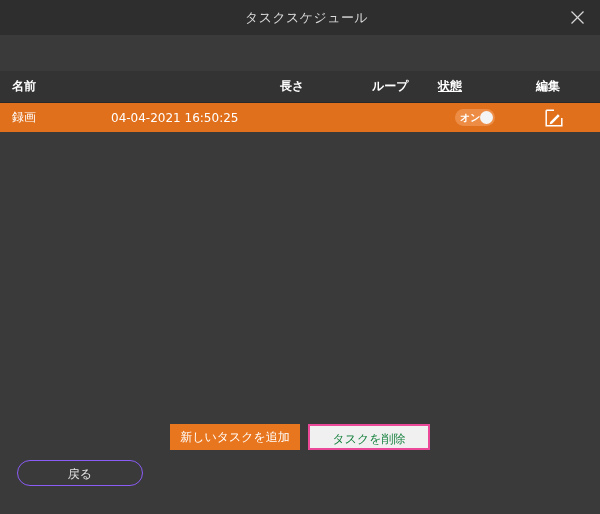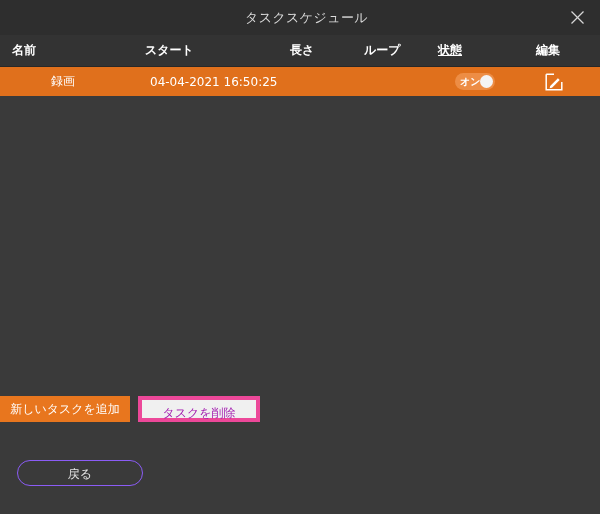--- a/index.html
+++ b/index.html
@@ -52,54 +52,54 @@
   }
   .close-btn svg { display: block; }
 
   
   .table-head {
     height: 31px;
     min-height: 31px;
     background: #333333;
     position: relative;
     border-bottom: 1px solid #282828;
+    margin-top: 36px;
   }
   .table-head .cell,
   .table-row .cell {
     position: absolute;
     top: 0;
     height: 100%;
     display: flex;
     align-items: center;
     font-size: 12px;
     white-space: nowrap;
   }
   .table-head .cell {
     color: #ffffff;
     font-weight: bold;
   }
   .c-name   { left: 12px; }
   .c-start  { left: 145px; }
-  .c-length { left: 290px; }
-  .c-loop   { left: 364px; }
+  .c-length { left: 280px; }
+  .c-loop   { left: 372px; }
   .c-state  { left: 438px; text-decoration: underline; }
   .c-edit   { left: 536px; }
 
   
   .table-row {
     height: 29px;
     min-height: 29px;
     background: #e0701c;
     position: relative;
     cursor: pointer;
   }
   .table-row .cell {
     color: #ffffff;
     font-size: 12px;
-    margin-left: 39px;
   }
   .row-name   { left: 12px; }
   .row-start  { left: 111px; }
   .row-length { left: 271px; }
 
   
   .toggle {
     position: absolute;
     left: 455px;
     top: 6px;
@@ -143,44 +143,45 @@
   
   .content {
     flex: 1;
     position: relative;
     background: #3a3a3a;
   }
   .action-row {
     position: absolute;
     left: 0;
     right: 0;
-    top: 300px;
-    display: flex;
+    top: 292px;
+    display: flex;
+    justify-content: center;
     gap: 8px;
   }
   .btn {
     height: 26px;
     line-height: 26px;
     font-size: 12px;
     text-align: center;
     border: none;
     cursor: pointer;
     padding: 0;
     font-family: inherit;
   }
   .btn-add {
     width: 130px;
     background: #e8761e;
     color: #ffffff;
   }
   .btn-delete {
     width: 122px;
     background: #f0f0f0;
-    color: #a21caf;
-    border: 4px solid #ec4899;
+    color: #15803d;
+    border: 2px solid #ec4899;
     box-sizing: border-box;
   }
 
   
   .footer {
     height: 60px;
     min-height: 60px;
     position: relative;
     background: #3a3a3a;
   }
@@ -212,21 +213,20 @@
     <div class="close-btn">
       <svg width="15" height="15" viewBox="0 0 15 15" aria-hidden="true">
         <line x1="1.5" y1="1.5" x2="13.5" y2="13.5" stroke="#d7d7d7" stroke-width="1.3"></line>
         <line x1="13.5" y1="1.5" x2="1.5" y2="13.5" stroke="#d7d7d7" stroke-width="1.3"></line>
       </svg>
     </div>
   </div>
 
   <div class="table-head">
     <div class="cell c-name">名前</div>
-    <div class="cell c-start">スタート</div>
     <div class="cell c-length">長さ</div>
     <div class="cell c-loop">ループ</div>
     <div class="cell c-state">状態</div>
     <div class="cell c-edit">編集</div>
   </div>
 
   <div class="table-row">
     <div class="cell row-name">録画</div>
     <div class="cell row-start">04-04-2021 16:50:25</div>
 

